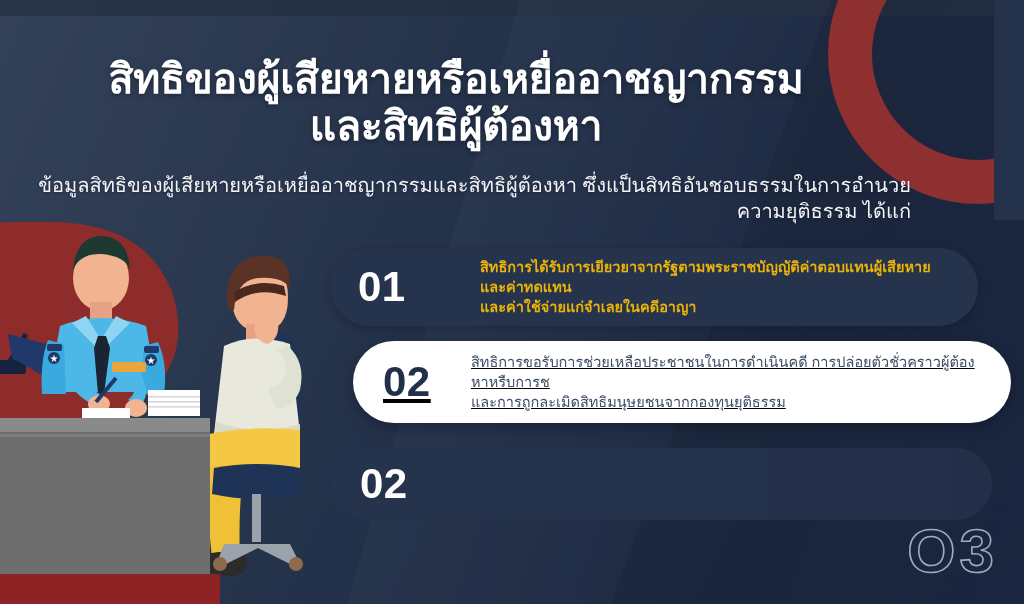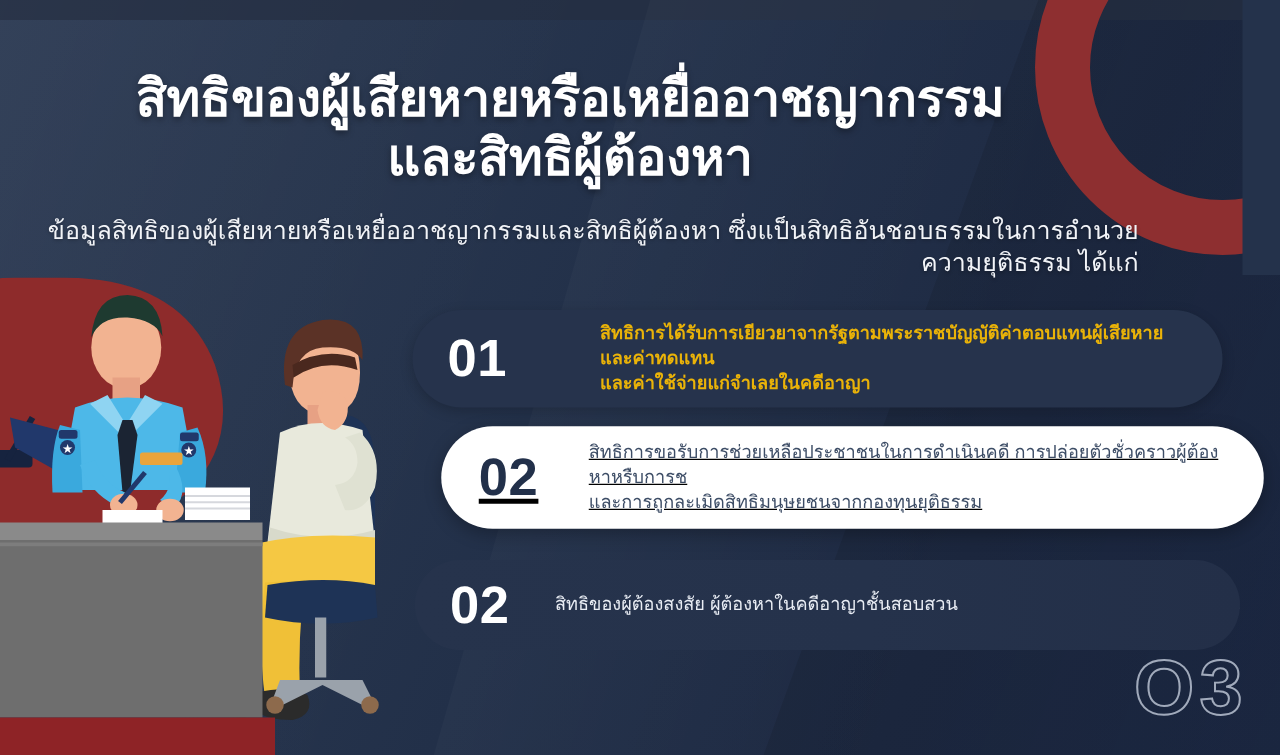--- a/index.html
+++ b/index.html
@@ -308,20 +308,19 @@
     </div>
 
     <div class="card" id="card-2">
       <div class="num">02</div>
       <div class="body">สิทธิการขอรับการช่วยเหลือประชาชนในการดำเนินคดี การปล่อยตัวชั่วคราวผู้ต้องหาหรืบการช
 และการถูกละเมิดสิทธิมนุษยชนจากกองทุนยุติธรรม</div>
     </div>
 
     <div class="card" id="card-3">
       <div class="num">02</div>
-      <div class="body">สิทธิของผู้ต้องสงสัย ผู้ต้องหาในคดีอาญาชั้นสอบสวน</div>
     </div>
 
   </div>
 
   <div class="watermark">O3</div>
 
 </div>
 
 </body></html>

